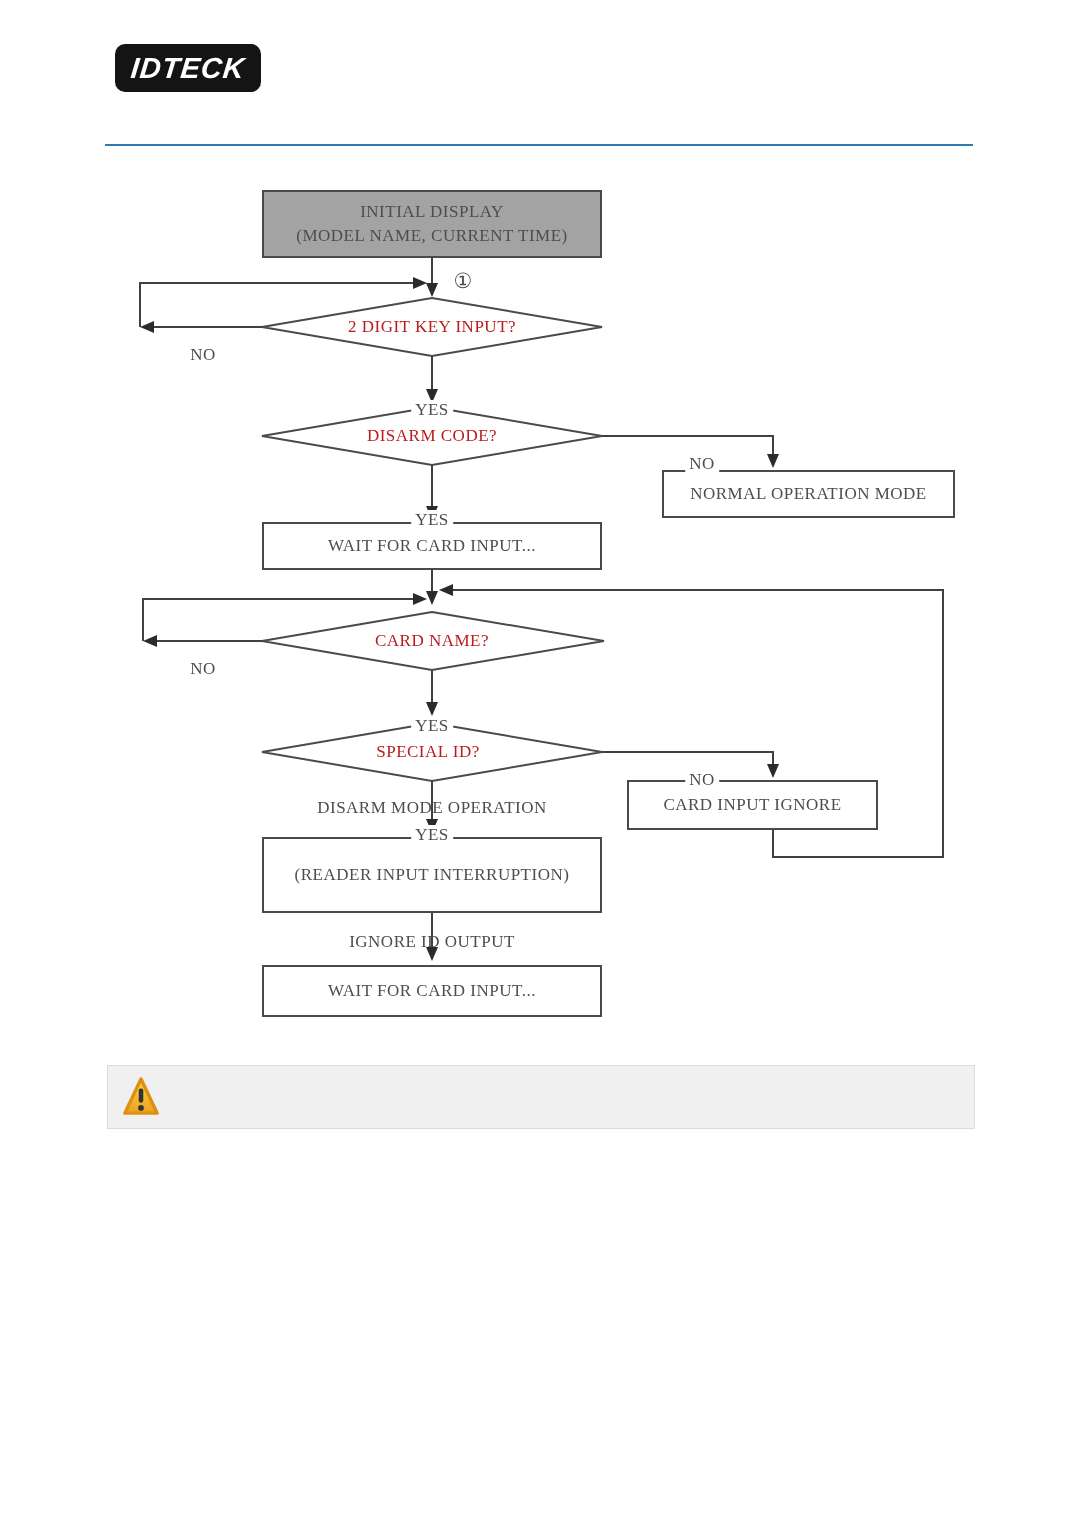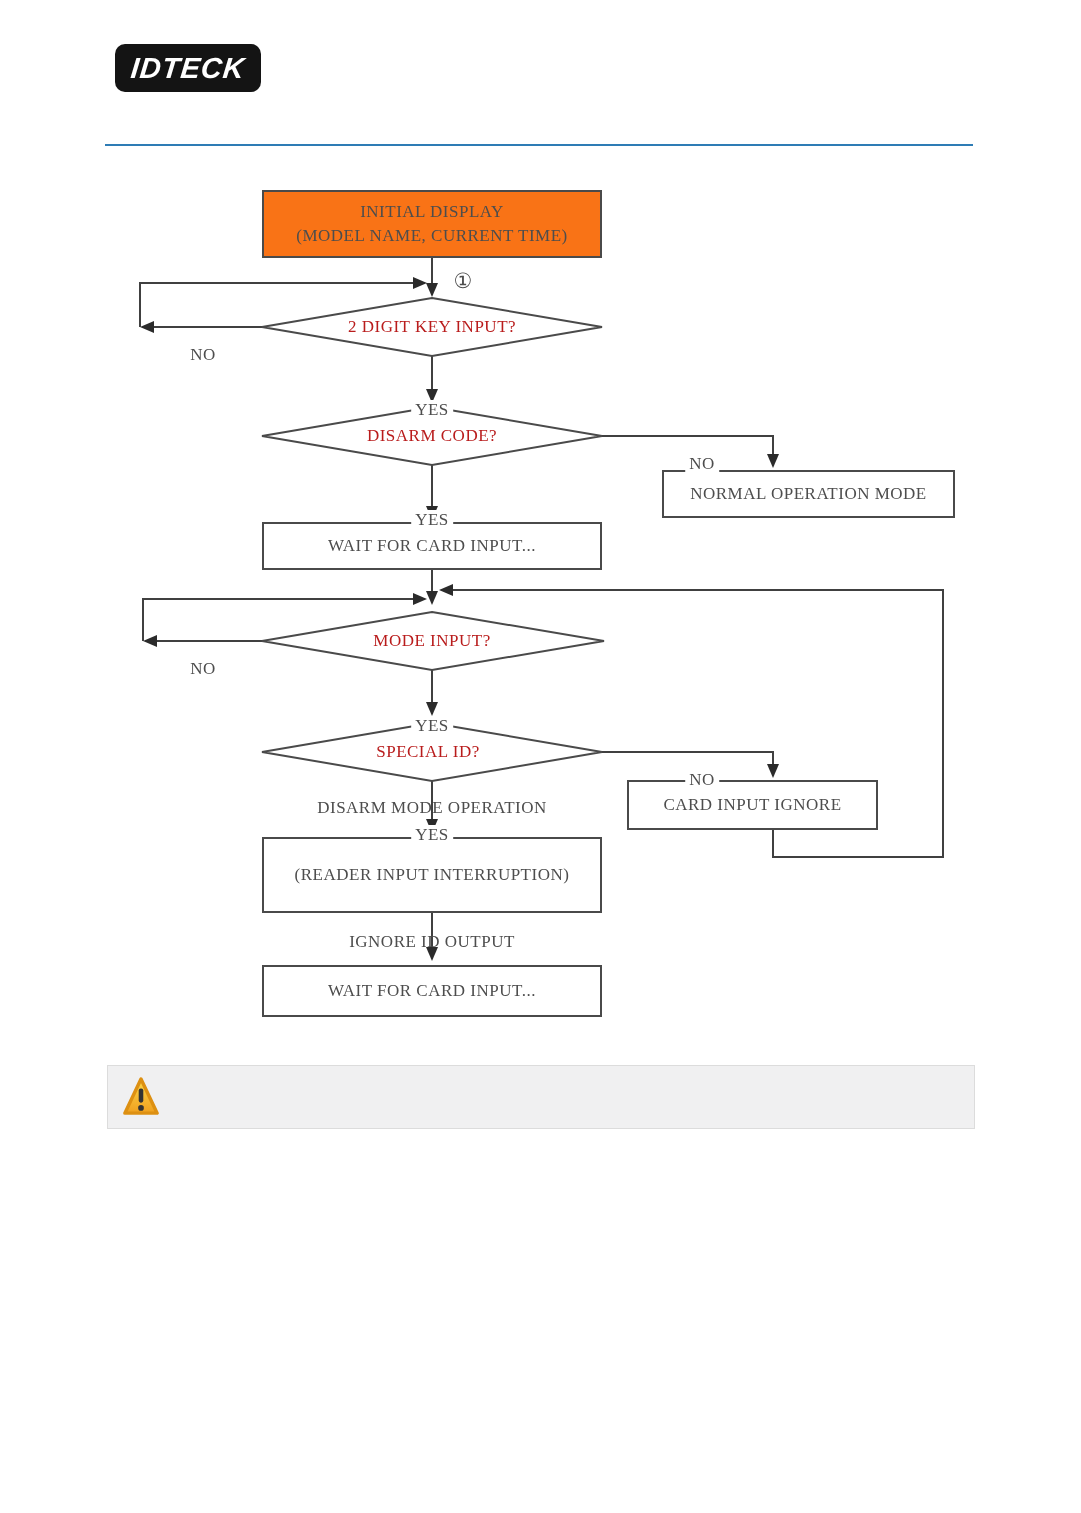--- a/index.html
+++ b/index.html
@@ -13,21 +13,21 @@
         font-style:italic;font-weight:900;font-size:29px;letter-spacing:1px;transform:skewX(-6deg);}
   .divider{position:absolute;left:105px;top:144px;width:868px;height:2px;background:#2e7cb5;}
 
   
   svg.flow{position:absolute;left:0;top:0;width:1081px;height:1513px;}
 
   
   .fbox{position:absolute;border:2px solid #4a4a4a;background:#ffffff;box-sizing:border-box;
         display:flex;flex-direction:column;align-items:center;justify-content:center;
         font-size:17px;line-height:24px;text-align:center;letter-spacing:0.5px;color:#4d4d4d;}
-  .fbox.gray{background:#f97316;}
+  .fbox.gray{background:#a3a3a3;}
   #box-initial{left:262px;top:190px;width:340px;height:68px;}
   #box-normal{left:662px;top:470px;width:293px;height:48px;}
   #box-wait1{left:262px;top:522px;width:340px;height:48px;}
   #box-ignore{left:627px;top:780px;width:251px;height:50px;}
   #box-disarm{left:262px;top:837px;width:340px;height:76px;gap:43px;}
   #box-wait2{left:262px;top:965px;width:340px;height:52px;}
 
   
   .dlabel{position:absolute;transform:translate(-50%,-50%);font-size:17px;letter-spacing:0.5px;
           white-space:nowrap;color:#b91c1c;}
@@ -113,21 +113,21 @@
     <div>DISARM MODE OPERATION</div>
     <div>(READER INPUT INTERRUPTION)</div>
     <div>IGNORE ID OUTPUT</div>
   </div>
   <div class="fbox" id="box-wait2">
     <div>WAIT FOR CARD INPUT...</div>
   </div>
 
   <div class="dlabel" style="left:432px;top:327px;">2 DIGIT KEY INPUT?</div>
   <div class="dlabel" style="left:432px;top:436px;">DISARM CODE?</div>
-  <div class="dlabel" style="left:432px;top:641px;">MODE INPUT?</div>
+  <div class="dlabel" style="left:432px;top:641px;">CARD NAME?</div>
   <div class="dlabel" style="left:428px;top:752px;">SPECIAL ID?</div>
 
   <span class="tag" style="left:203px;top:327px;">NO</span>
   <span class="tag" style="left:432px;top:382px;">YES</span>
   <span class="tag" style="left:702px;top:436px;">NO</span>
   <span class="tag" style="left:432px;top:492px;">YES</span>
   <span class="tag" style="left:203px;top:641px;">NO</span>
   <span class="tag" style="left:432px;top:698px;">YES</span>
   <span class="tag" style="left:702px;top:752px;">NO</span>
   <span class="tag" style="left:432px;top:807px;">YES</span>

